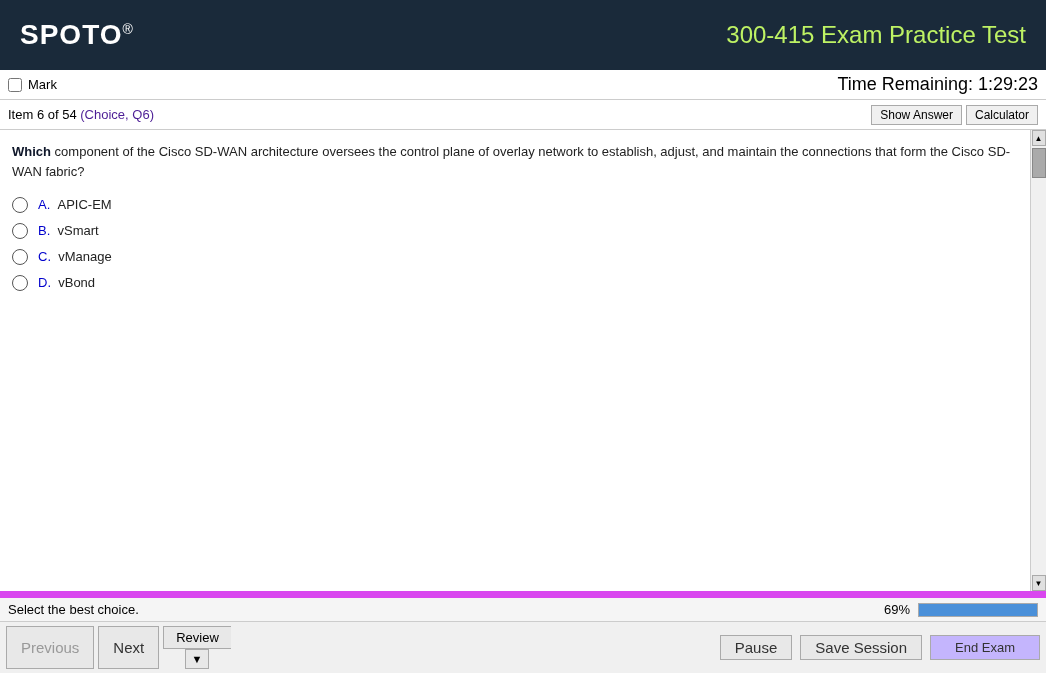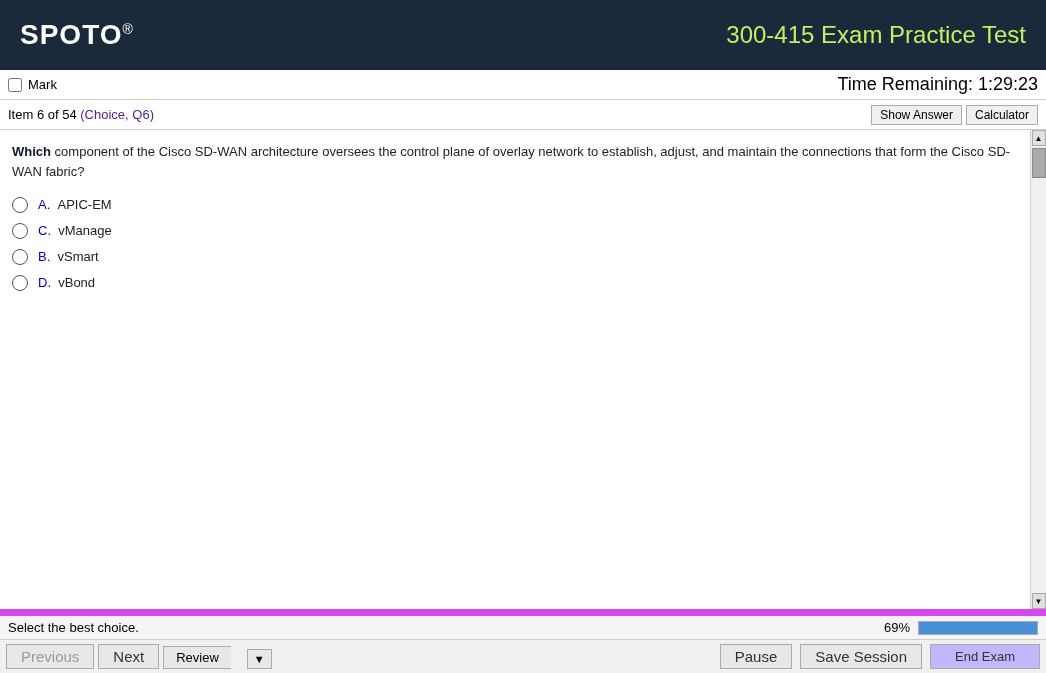--- a/index.html
+++ b/index.html
@@ -216,22 +216,23 @@
       cursor: pointer;
       color: #333;
     }
     .btn-nav:disabled {
       color: #999;
       cursor: default;
       background: #e8e8e8;
     }
     .btn-review {
       display: flex;
-      align-items: flex-end;
-      gap: 16px;
+      align-items: center;
+      gap: 0;
+      flex-direction: column;
     }
     .btn-review-main {
       padding: 3px 12px;
       font-size: 13px;
       border: 1px solid #aaa;
       border-right: none;
       background: #e8e8e8;
       cursor: pointer;
     }
     .btn-review-dropdown {
@@ -288,39 +289,39 @@
     <div class="question-text">
       <span style="color:#0f172a;font-weight:bold;">Which</span><span> component of the Cisco SD-WAN architecture oversees the control plane of overlay network to establish, adjust, and maintain the connections that form the Cisco SD-WAN fabric?</span>
     </div>
 
     <ul class="options" id="options-list">
         <li class="option-item">
       <span class="option-radio"></span>
       <span class="option-label">
         <span class="opt-letter" style="color:#0000cc;">A.</span>
         &nbsp;APIC-EM
+      </span>
+    </li>
+        <li class="option-item">
+      <span class="option-radio"></span>
+      <span class="option-label">
+        <span class="opt-letter" style="color:#0000cc;">B.</span>
+        &nbsp;vSmart
       </span>
     </li>
         <li class="option-item">
       <span class="option-radio"></span>
       <span class="option-label">
         <span class="opt-letter" style="color:#0000cc;">C.</span>
         &nbsp;vManage
       </span>
     </li>
         <li class="option-item">
       <span class="option-radio"></span>
       <span class="option-label">
-        <span class="opt-letter" style="color:#0000cc;">B.</span>
-        &nbsp;vSmart
-      </span>
-    </li>
-        <li class="option-item">
-      <span class="option-radio"></span>
-      <span class="option-label">
         <span class="opt-letter" style="color:#0000cc;">D.</span>
         &nbsp;vBond
       </span>
     </li>
       </ul>
   </div>
 
   <div class="scrollbar-area">
     <div class="scrollbar-arrow">▲</div>
     <div class="scrollbar-thumb"></div>

